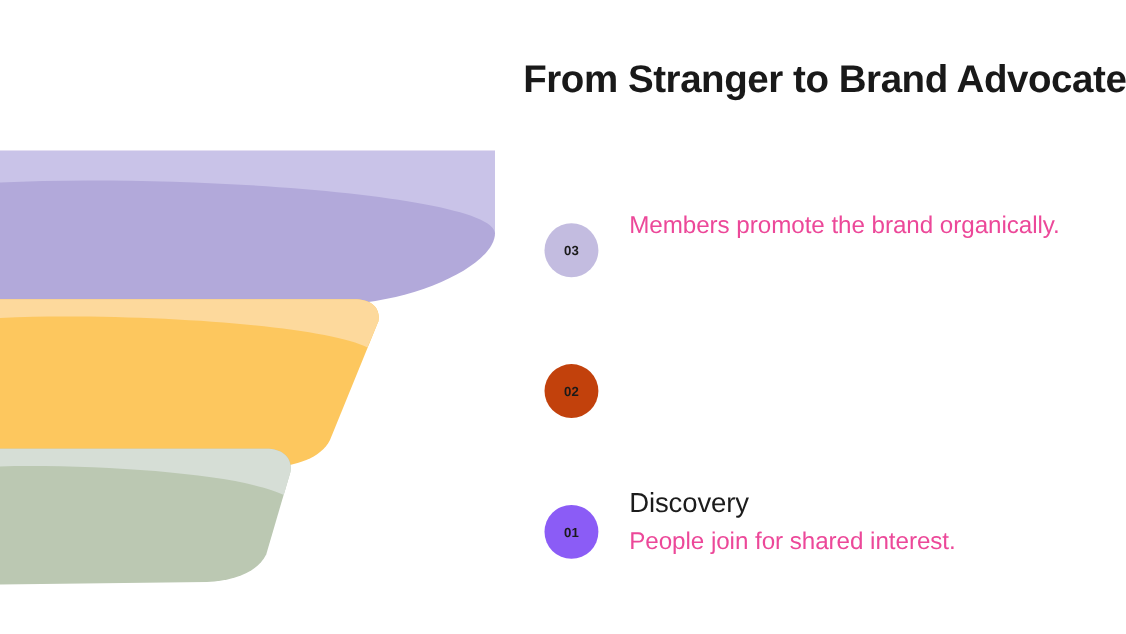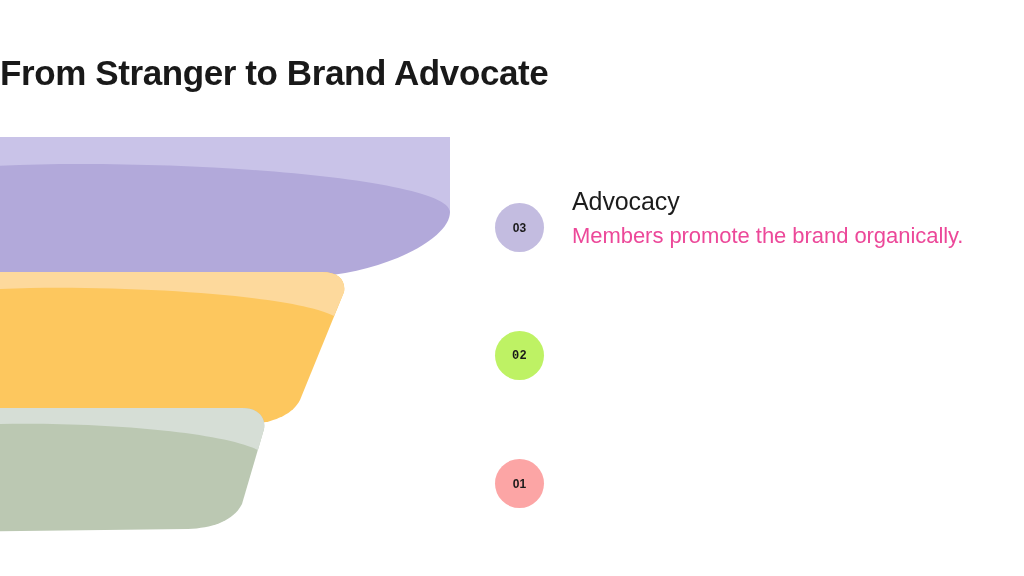--- a/index.html
+++ b/index.html
@@ -23,21 +23,21 @@
     inset: 0;
     background: #ffffff;
   }
 
   
   #page-title {
     position: absolute;
     top: 52px;
     left: 0;
     width: 1024px;
-    text-align: left;
+    text-align: right;
     font-size: 35px;
     font-weight: bold;
     letter-spacing: -0.4px;
     color: #191919;
     line-height: 1.2;
   }
 
   
   #funnel {
     position: absolute;
@@ -153,27 +153,30 @@
       </g>
     </svg>
 
   </div>
 
   <div id="legend">
 
     <div class="legend-item">
       <div class="legend-badge" style="background:#c3bce0;">03</div>
       <div class="legend-text">
-        <div class="legend-heading">Advocacy</div>
         <div class="legend-desc">Members promote the brand organically.</div>
       </div>
     </div>
 
     <div class="legend-item">
-      <div class="legend-badge" style="background:#bef264;font-family:Liberation Mono, monospace;">02</div>
+      <div class="legend-badge" style="background:#c2410c;">02</div>
     </div>
 
     <div class="legend-item">
-      <div class="legend-badge" style="background:#fca5a5;">01</div>
+      <div class="legend-badge" style="background:#8b5cf6;">01</div>
+      <div class="legend-text">
+        <div class="legend-heading">Discovery</div>
+        <div class="legend-desc">People join for shared interest.</div>
+      </div>
     </div>
 
   </div>
 </div>
 
 </body></html>

